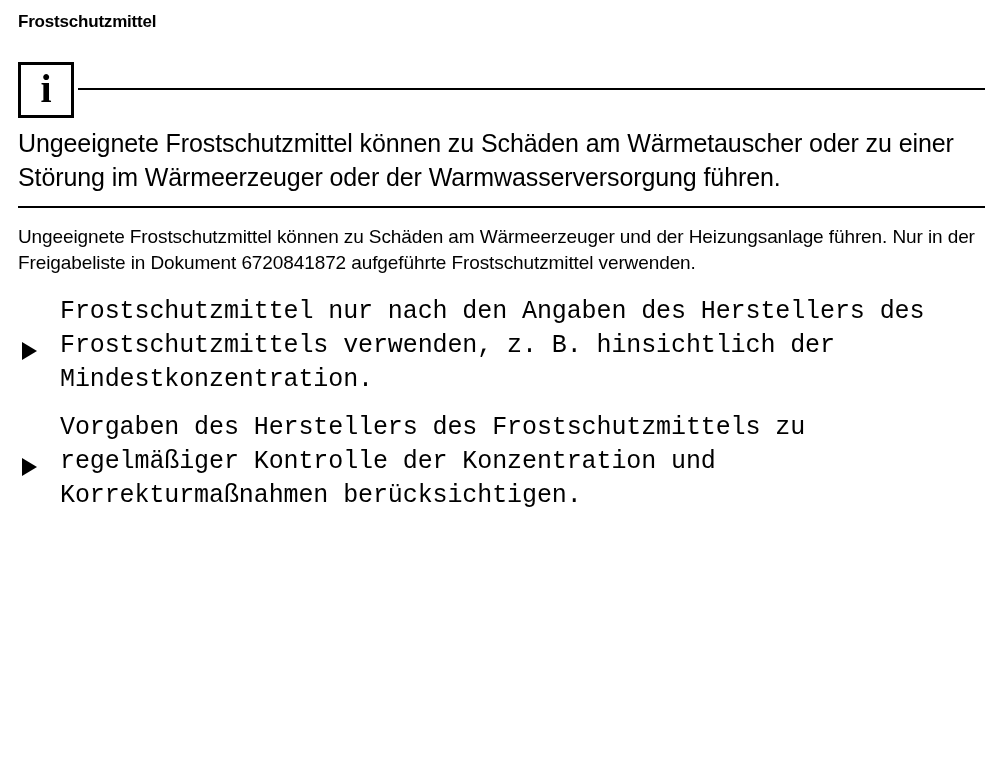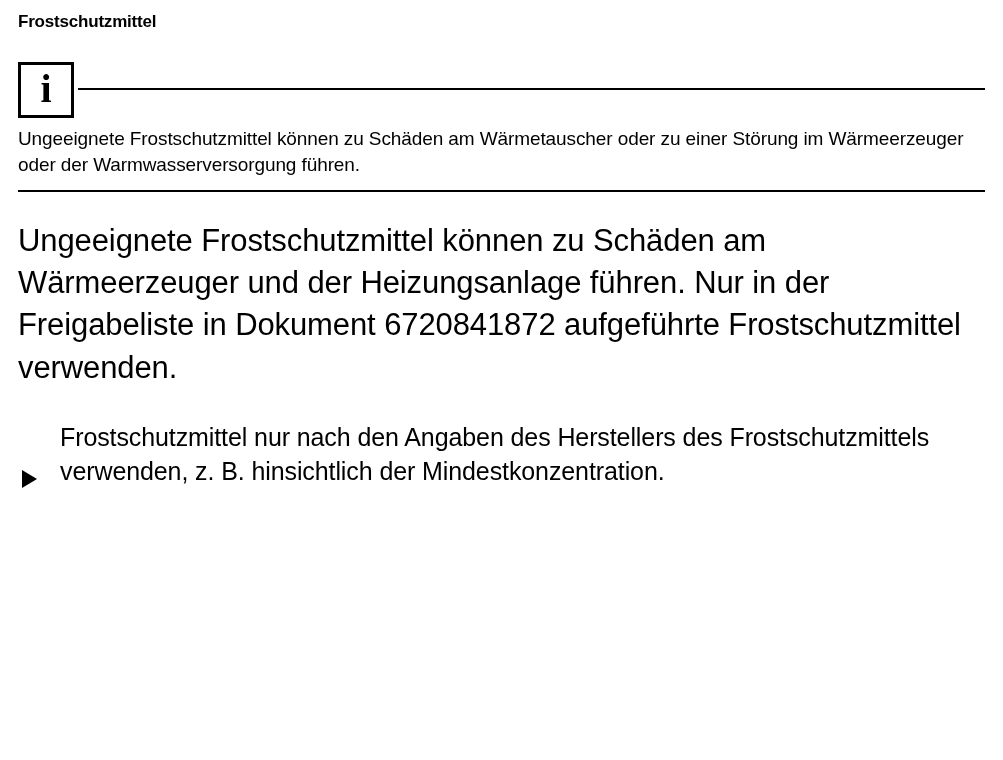--- a/index.html
+++ b/index.html
@@ -55,47 +55,48 @@
   }
   .head-rule {
     flex: 1 1 auto;
     height: 0;
     border-top: 2px solid #000;
     margin-left: 4px;
     margin-top: 26px;
     align-self: flex-start;
   }
   .note-body {
-    font-size: 19px;
+    font-size: 25px;
     line-height: 1.36;
     margin-top: 8px;
     letter-spacing: -0.1px;
   }
   .note-rule-bottom {
     border-top: 2px solid #000;
     margin-top: 12px;
   }
   
   .para {
-    font-size: 31px;
+    font-size: 19px;
     line-height: 1.36;
-    margin-top: 28px;
+    margin-top: 16px;
     letter-spacing: -0.1px;
   }
   
   .bullets {
     margin-top: 18px;
   }
   .bullet-item {
     display: flex;
-    align-items: flex-end;
+    align-items: center;
     font-size: 25px;
     line-height: 1.36;
     letter-spacing: -0.1px;
     margin-bottom: 14px;
+    font-family: Liberation Mono, monospace;
   }
   .bullet-marker {
     flex: 0 0 auto;
     width: 42px;
     padding-top: 10px;
     padding-left: 4px;
     box-sizing: border-box;
   }
   .tri {
     width: 0;
@@ -130,16 +131,22 @@
 
   <div class="bullets">
 
     <div class="bullet-item">
       <div class="bullet-marker">
         <div class="tri"></div>
       </div>
       <div class="bullet-text">Frostschutzmittel nur nach den Angaben des Herstellers des Frostschutzmittels verwenden, z. B. hinsichtlich der Mindestkonzentration.</div>
     </div>
 
+    <div class="bullet-item">
+      <div class="bullet-marker">
+        <div class="tri"></div>
+      </div>
+      <div class="bullet-text">Vorgaben des Herstellers des Frostschutzmittels zu regelmäßiger Kontrolle der Konzentration und Korrekturmaßnahmen berücksichtigen.</div>
+    </div>
 
   </div>
 
 </div>
 
 </body></html>

